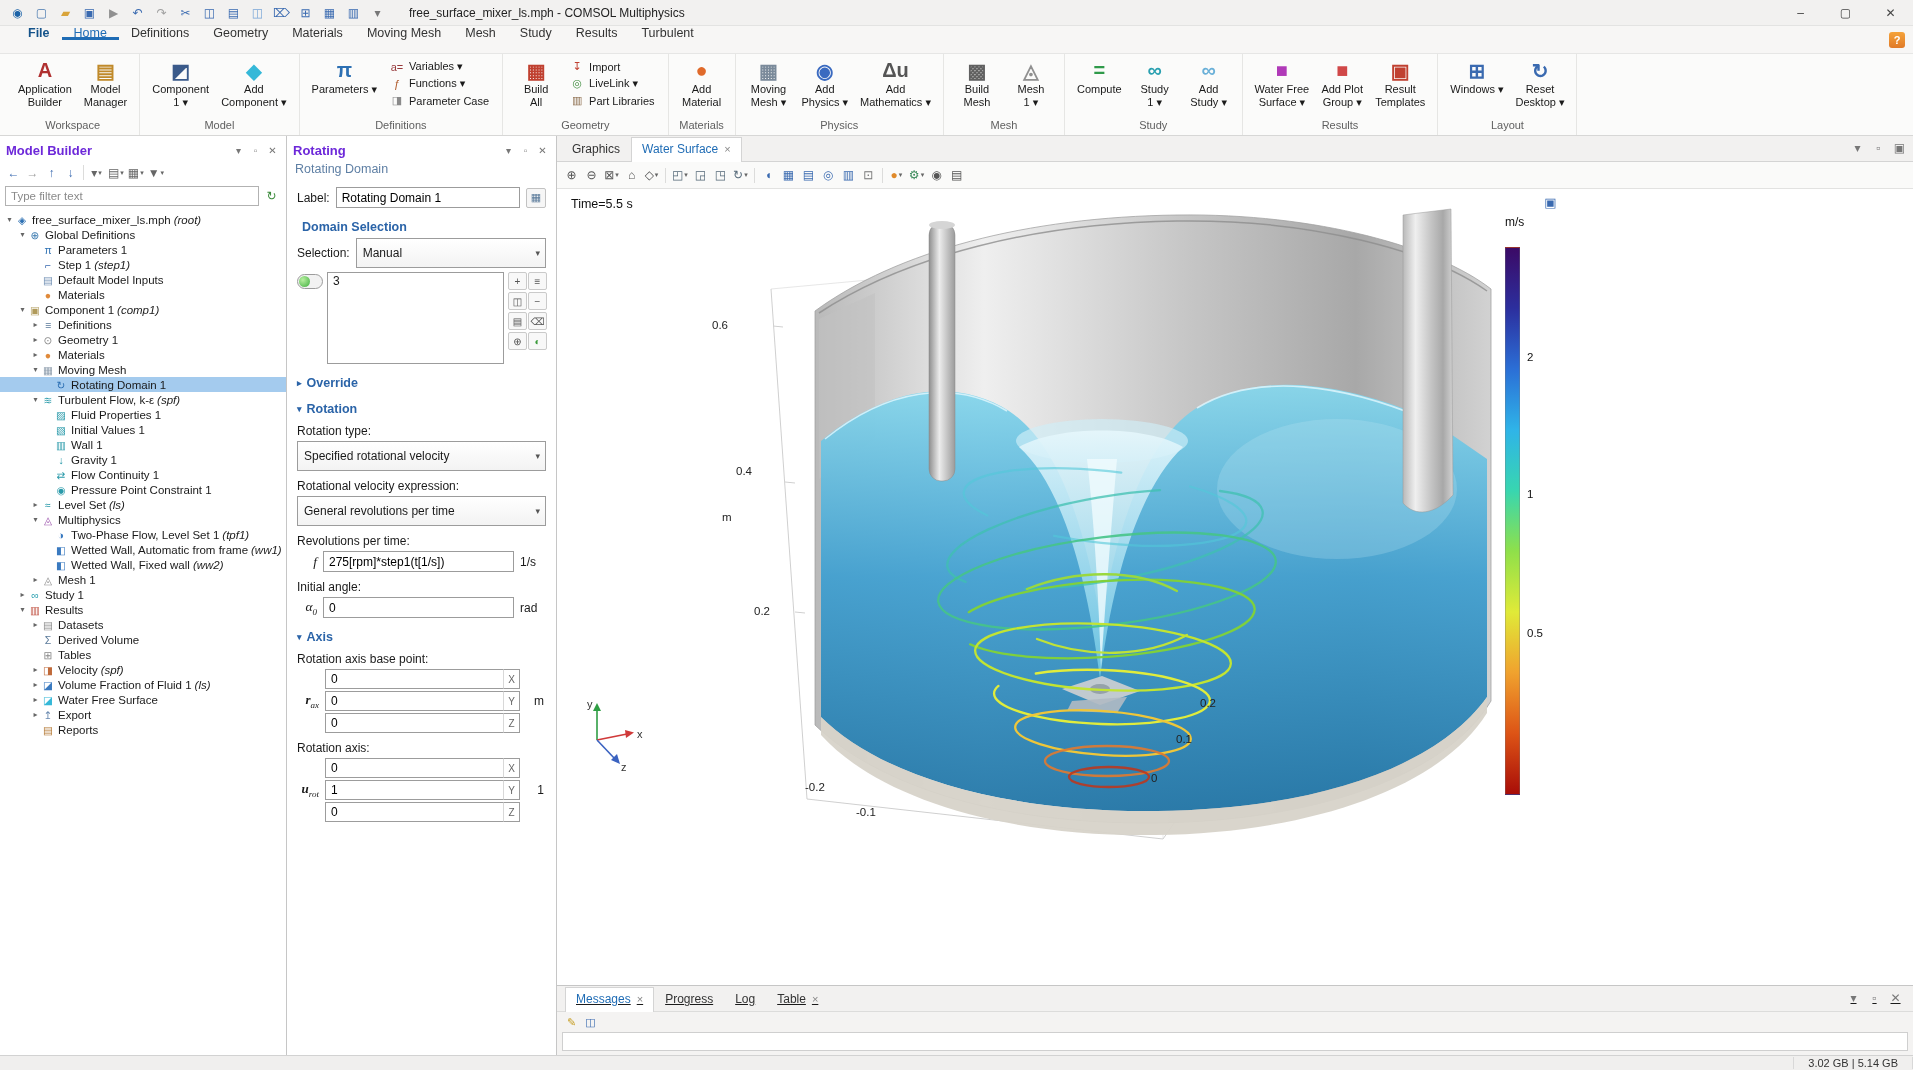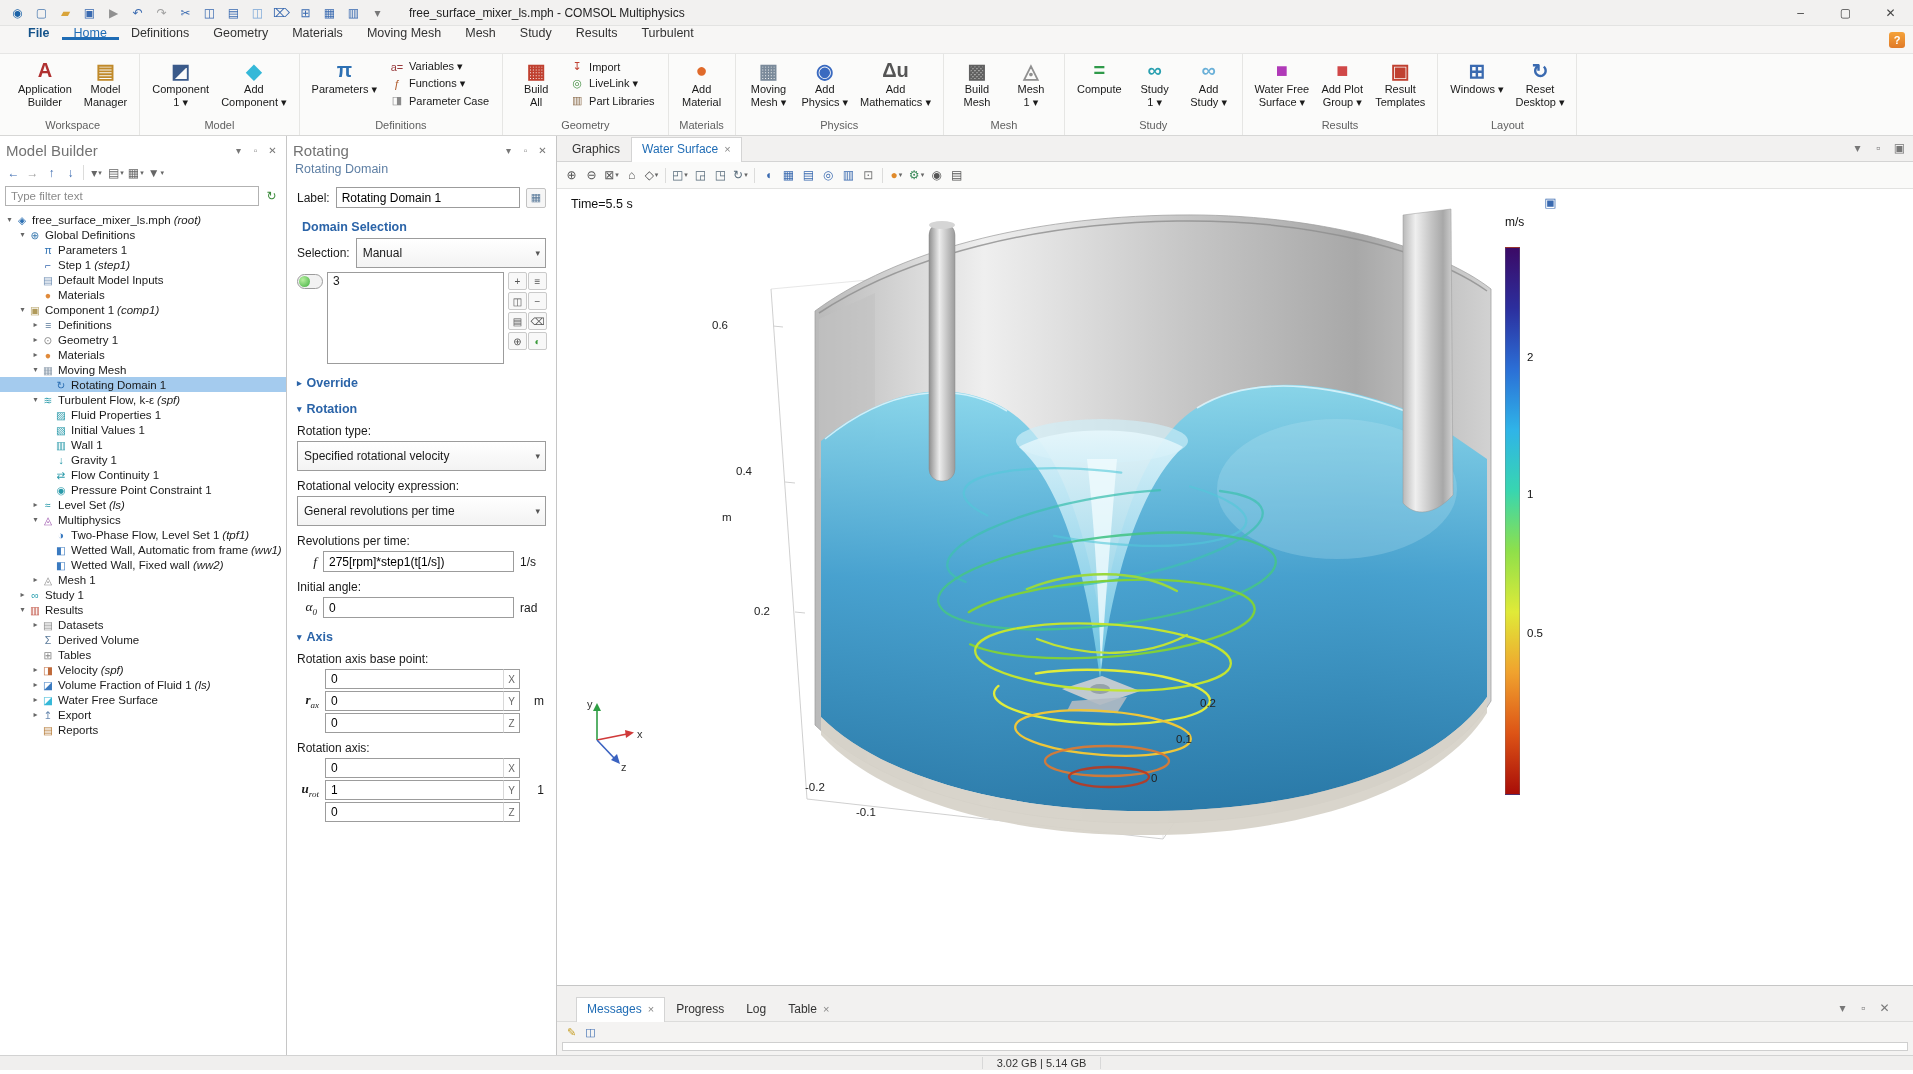--- a/index.html
+++ b/index.html
@@ -31,21 +31,21 @@
   .rlab { font-size:11px; line-height:1.2; text-align:center; white-space:pre-line; color:#1a1a1a; }
   .rgroup-small { display:flex; flex-direction:column; gap:2px; padding:3px 4px 0; }
   .rbtn-small { display:flex; align-items:center; gap:5px; font-size:11px; padding:1px 3px; border-radius:2px; white-space:nowrap; }
   .rbtn-small .icn { width:14px; text-align:center; font-size:11px; }
   .rgroup-label { font-size:11px; color:#5f5f5f; text-align:center; padding:1px 6px 4px; }
 
   
   .main { display:flex; height:919px; background:#eceaea; }
 
   .panel-head { height:25px; display:flex; align-items:center; padding:4px 6px 0; }
-  .panel-title { color:#737373; font-weight:400; font-size:15px; flex:1; white-space:nowrap; }
+  .panel-title { color:#6d28d9; font-weight:700; font-size:13px; flex:1; white-space:nowrap; }
   .phead-icons { display:flex; gap:2px; }
   .tbtn { min-width:19px; height:19px; padding:0 2px; border-radius:2px; display:inline-flex; align-items:center; justify-content:center; font-size:12px; position:relative; }
   .phead-icons .tbtn { min-width:15px; height:15px; font-size:10px; }
   .ddc { font-size:7px; color:#666; margin-left:1px; }
   .tsep { width:1px; height:15px; background:#dcdcdb; margin:0 3px; }
 
   
   .mb-panel { width:287px; background:#fff; border-right:1px solid #c6c6c6; display:flex; flex-direction:column; }
   .mb-toolbar { height:23px; display:flex; align-items:center; gap:0; padding:0 4px; }
   .mb-filter-row { display:flex; align-items:center; gap:3px; padding:2px 5px 3px; }
@@ -119,27 +119,27 @@
   .gtick-5 { left:299px; top:617px; }
   .gtick-6 { left:594px; top:583px; }
   .gtick-7 { left:619px; top:544px; }
   .gtick-8 { left:643px; top:508px; }
   .triad { position:absolute; left:18px; top:505px; }
   .triad text { font-family:"Liberation Sans",sans-serif; font-size:11px; fill:#333; }
   .corner-icon { position:absolute; left:984px; top:4px; font-size:13px; }
 
   
   .bottom-panel { height:70px; border-top:1px solid #c6c6c6; background:#f4f3f2; display:flex; flex-direction:column; }
-  .btabs { height:36px; display:flex; align-items:flex-end; background:#f2f1f0; border-bottom:1px solid #dcdcdb; padding:0 19px; }
+  .btabs { height:26px; display:flex; align-items:flex-end; background:#f2f1f0; border-bottom:1px solid #dcdcdb; padding:0 8px;text-decoration:underline; }
   .btoolbar { height:20px; display:flex; align-items:center; gap:2px; padding:0 6px; }
   .btoolbar .tbtn { min-width:17px; height:17px; font-size:11px; }
   .bcontent { flex:1; margin:0 5px 4px; background:#fff; border:1px solid #cfcfcf; }
 
   
-  .statusbar { height:15px; background:#f0efee; border-top:1px solid #d2d2d2; display:flex; align-items:center; justify-content:center; font-size:11px; color:#333; }
+  .statusbar { height:15px; background:#f0efee; border-top:1px solid #d2d2d2; display:flex; align-items:center; justify-content:flex-end; font-size:11px; color:#333; }
   .statusbar .mem { padding:0 14px; border-left:1px solid #d8d8d8; border-right:1px solid #d8d8d8; margin-left:170px; }
 </style>
 </head>
 <body>
 
 <div class="titlebar">
   <div class="qat">
       <span class="ticon" style="color: rgb(28, 99, 168);">◉</span>
       <span class="ticon" style="color: rgb(74, 122, 176);">▢</span>
       <span class="ticon" style="color: rgb(217, 164, 58);">▰</span>

